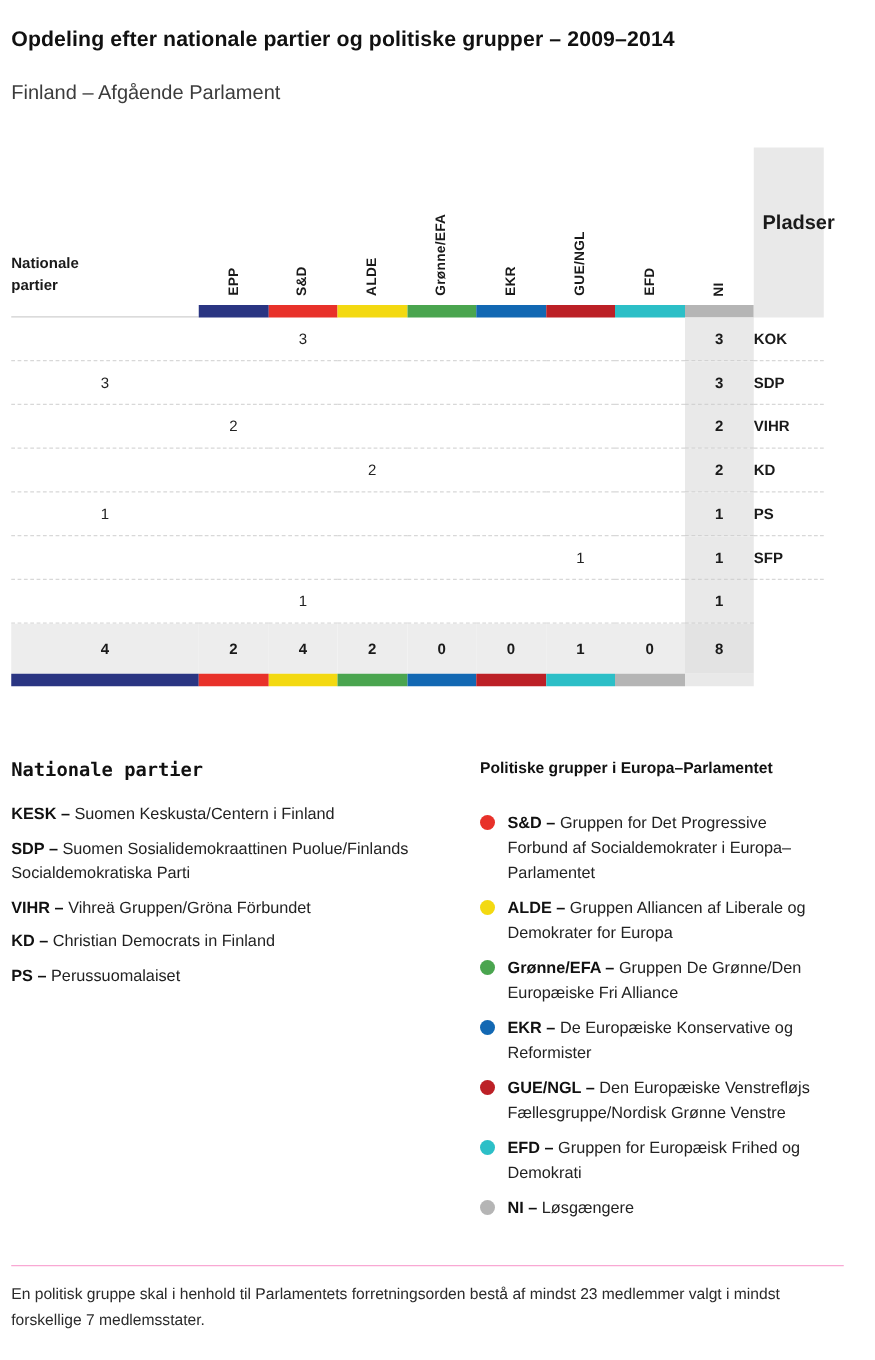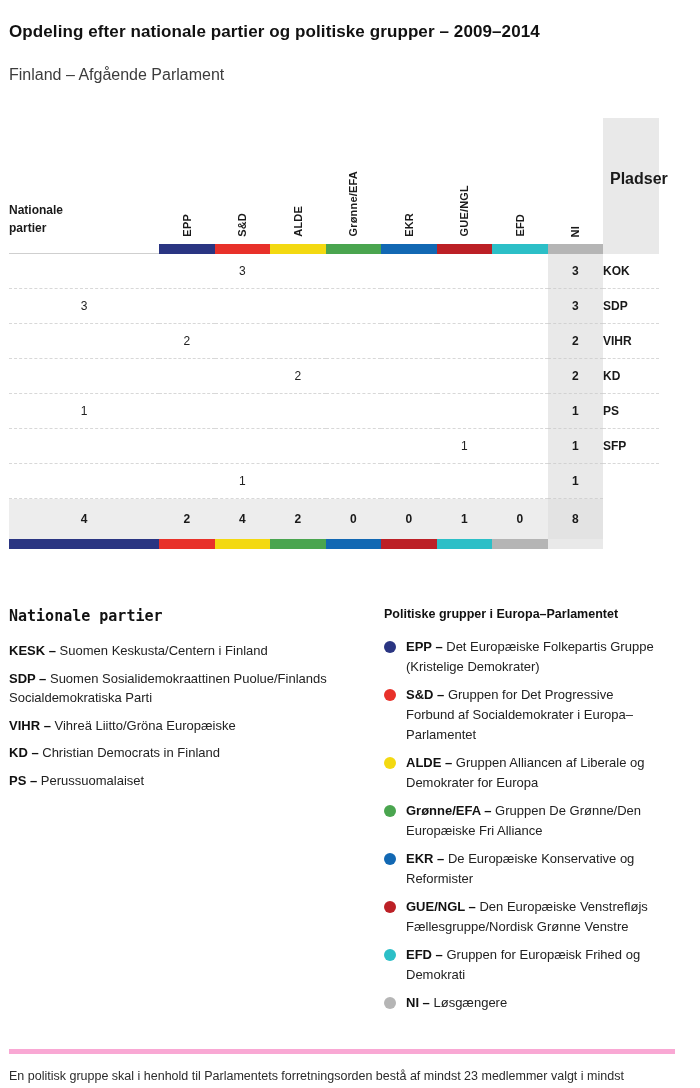--- a/index.html
+++ b/index.html
@@ -32,28 +32,28 @@
   .tot-cell  { display: flex; align-items: center; justify-content: center; font-size: 12px; font-weight: bold; background: #ededed; }
   .tot-seat  { display: flex; align-items: center; justify-content: center; font-size: 12px; font-weight: bold; background: #e3e3e3; }
 
   
   .legends { display: flex; margin-top: 58px; }
   .legend-left { width: 350px; }
   .legend-left h3 { font-family: "DejaVu Sans Mono", monospace; font-size: 15px; font-weight: bold; margin-bottom: 16px; color: #111; }
   .party-line { font-size: 13px; line-height: 1.5; margin-bottom: 8px; color: #222; }
   .party-line b { color: #111; }
   .legend-right { width: 278px; margin-left: 25px; }
-  .legend-right h3 { font-size: 12.5px; font-weight: bold; margin-bottom: 16px; color: #111; }
+  .legend-right h3 { font-size: 12.5px; font-weight: bold; margin-bottom: 27px; color: #111; }
   .group-line { display: flex; margin-bottom: 8px; }
   .dot { width: 12px; height: 12px; border-radius: 50%; flex: 0 0 12px; margin: 4px 10px 0 0; }
   .group-line .txt { font-size: 13px; line-height: 20px; color: #222; }
   .group-line .txt b { color: #111; }
 
   
-  .note { margin-top: 28px; border-top: 5px solid #f9a8d4; padding-top: 12px; font-size: 12.5px; line-height: 1.65; color: #2b2b2b; }
+  .note { margin-top: 28px; border-top: 1px solid #f9a8d4; padding-top: 12px; font-size: 12.5px; line-height: 1.65; color: #2b2b2b; }
 </style>
 </head>
 <body>
 
 <div class="page">
 
   <h1 class="title">Opdeling efter nationale partier og politiske grupper – 2009–2014</h1>
   <h2 class="subtitle">Finland – Afgående Parlament</h2>
 
   <div class="grid">
@@ -197,32 +197,28 @@
     <div class="bar" style="background-color: rgb(44, 191, 199);"></div>
     <div class="bar" style="background-color: rgb(181, 181, 181);"></div>
     <div class="pladser-spacer"></div>
   </div>
 
   <div class="legends">
     <div class="legend-left">
       <h3>Nationale partier</h3>
       <div class="party-line"><b>KESK –</b> <span>Suomen Keskusta/Centern i Finland</span></div>
       <div class="party-line"><b>SDP –</b> <span>Suomen Sosialidemokraattinen Puolue/Finlands Socialdemokratiska Parti</span></div>
-      <div class="party-line"><b>VIHR –</b> <span>Vihreä Liitto/Gröna Europæiske</span></div>
+      <div class="party-line"><b>VIHR –</b> <span>Vihreä Gruppen/Gröna Förbundet</span></div>
       <div class="party-line"><b>KD –</b> <span>Christian Democrats in Finland</span></div>
       <div class="party-line"><b>PS –</b> <span>Perussuomalaiset</span></div>
     </div>
 
     <div class="legend-right">
       <h3>Politiske grupper i Europa–Parlamentet</h3>
       <div class="group-line">
-        <span class="dot" style="background-color: rgb(42, 53, 130);"></span>
-        <span class="txt"><b>EPP –</b> <span>Det Europæiske Folkepartis Gruppe (Kristelige Demokrater)</span></span>
-      </div>
-      <div class="group-line">
         <span class="dot" style="background-color: rgb(232, 49, 42);"></span>
         <span class="txt"><b>S&amp;D –</b> <span>Gruppen for Det Progressive Forbund af Socialdemokrater i Europa–Parlamentet</span></span>
       </div>
       <div class="group-line">
         <span class="dot" style="background-color: rgb(243, 217, 17);"></span>
         <span class="txt"><b>ALDE –</b> <span>Gruppen Alliancen af Liberale og Demokrater for Europa</span></span>
       </div>
       <div class="group-line">
         <span class="dot" style="background-color: rgb(74, 165, 79);"></span>
         <span class="txt"><b>Grønne/EFA –</b> <span>Gruppen De Grønne/Den Europæiske Fri Alliance</span></span>

